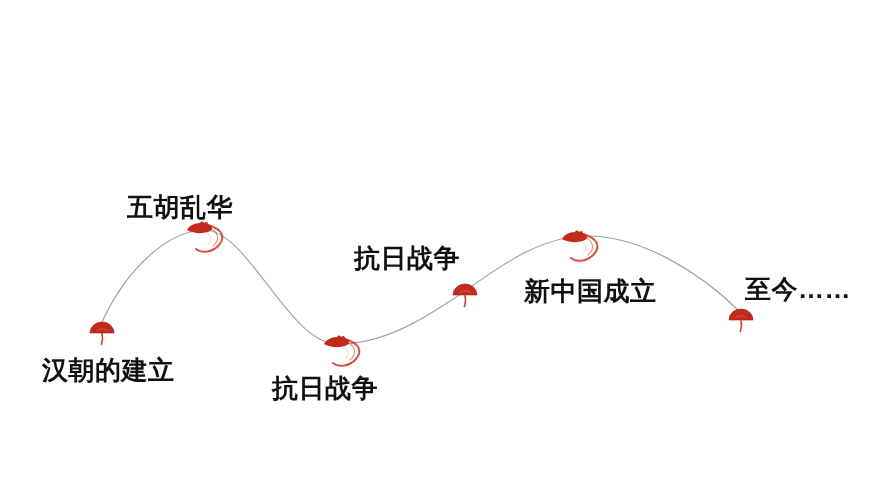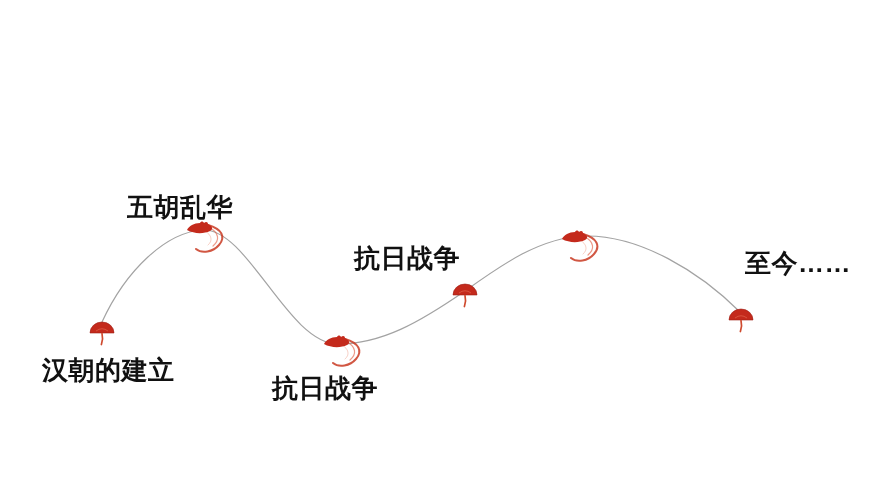--- a/index.html
+++ b/index.html
@@ -32,21 +32,21 @@
     line-height: 1.1;
     letter-spacing: 0.5px;
     white-space: nowrap;
     user-select: none;
   }
   .lbl-han    { left: 42px;  top: 356px; }
   .lbl-wuhu   { left: 127px; top: 193px; }
   .lbl-tang   { left: 272px; top: 374px; }
   .lbl-kangri { left: 354px; top: 244px; }
   .lbl-xin    { left: 524px; top: 277px; }
-  .lbl-zhijin { left: 745px; top: 249px; }
+  .lbl-zhijin { left: 745px; top: 275px; }
 </style>
 </head>
 <body>
 
 <div class="stage">
 
   <svg class="curve-svg" width="889" height="500" viewBox="0 0 889 500">
     <defs>
       <g id="umbrella">
         <path d="M -12 0 A 12 11 0 0 1 12 0 Z" stroke-width="0.6" stroke="#9e1f15" fill="#c42a1c"></path>
@@ -77,16 +77,17 @@
   </svg>
 
   <div class="event-label lbl-wuhu">五胡乱华</div>
 
   <div class="event-label lbl-han">汉朝的建立</div>
 
   <div class="event-label lbl-tang">抗日战争</div>
 
   <div class="event-label lbl-kangri">抗日战争</div>
 
+  <div class="event-label lbl-xin">新中国成立</div>
 
   <div class="event-label lbl-zhijin">至今……</div>
 
 </div>
 
 </body></html>

